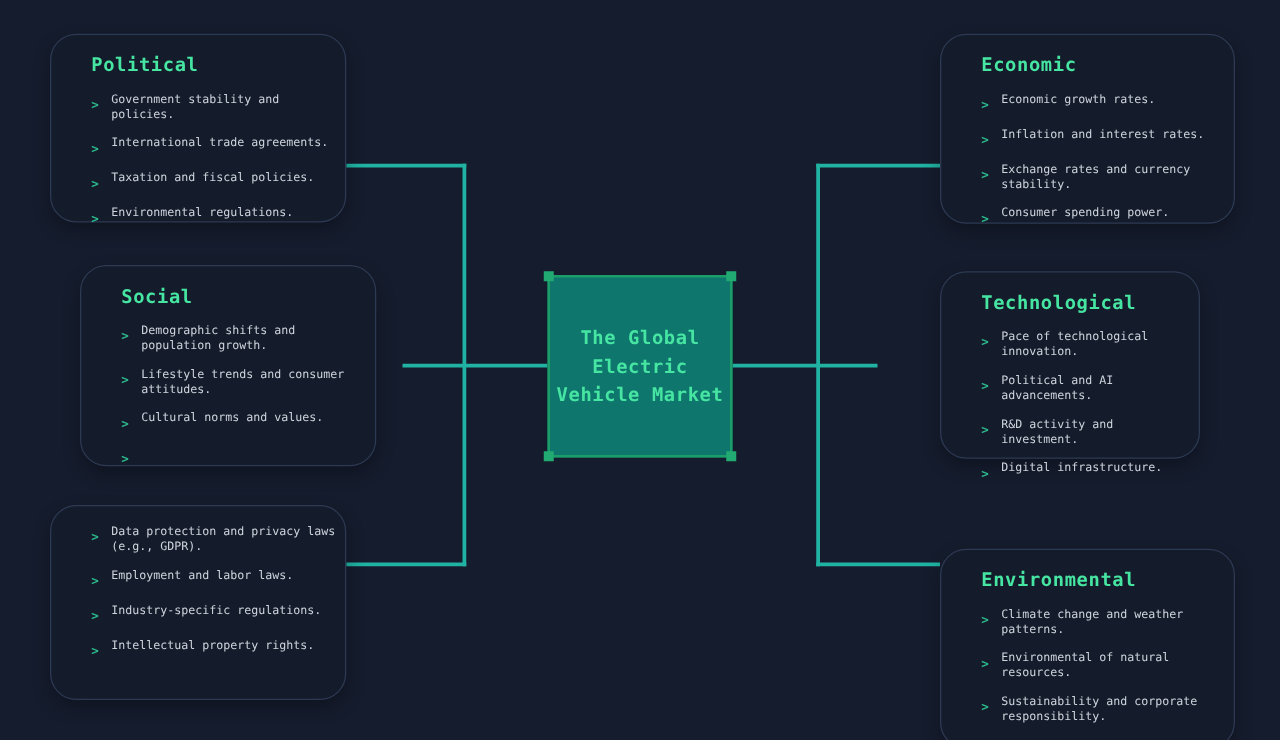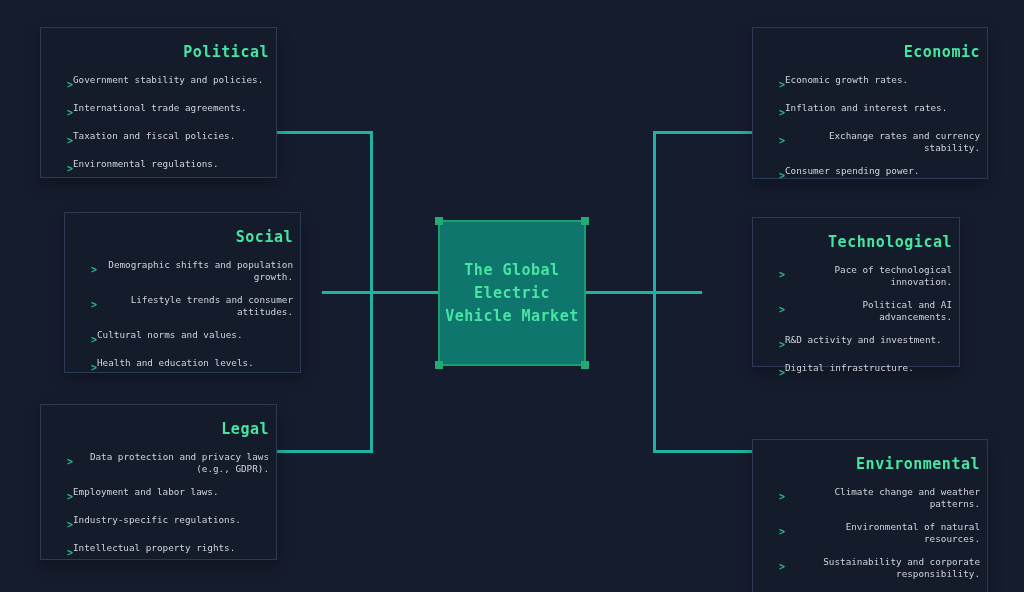--- a/index.html
+++ b/index.html
@@ -10,24 +10,23 @@
     overflow: hidden;
     font-family: "DejaVu Sans Mono", "Liberation Mono", monospace;
   }
 
   
   .node {
     position: absolute;
     box-sizing: border-box;
     background: #141b2b;
     border: 1px solid #2d3a53;
-    border-radius: 0;
-    padding: 15px 7px 8px 16px;
+    border-radius: 21px;
+    padding: 15px 7px 8px 32px;
     box-shadow: 0 6px 14px rgba(0,0,0,0.28);
-    text-align: right;
   }
   .node-title {
     margin: 0 0 13px 0;
     font-size: 15px;
     font-weight: bold;
     letter-spacing: 0.5px;
     color: #46e5a2;
   }
   .item { display: flex; margin-bottom: 11px; }
   .bullet {
@@ -120,26 +119,24 @@
   <div class="item">
     <span class="bullet">&gt;</span>
     <span class="item-text">Lifestyle trends and consumer attitudes.</span>
   </div>
   <div class="item">
     <span class="bullet">&gt;</span>
     <span class="item-text">Cultural norms and values.</span>
   </div>
   <div class="item">
     <span class="bullet">&gt;</span>
-    <span class="item-text">Health and education levels.</span>
   </div>
 </div>
 
 <div class="node" style="left:40px; top:404px; width:237px; height:156px;">
-  <h2 class="node-title">Legal</h2>
   <div class="item">
     <span class="bullet">&gt;</span>
     <span class="item-text">Data protection and privacy laws (e.g., GDPR).</span>
   </div>
   <div class="item">
     <span class="bullet">&gt;</span>
     <span class="item-text">Employment and labor laws.</span>
   </div>
   <div class="item">
     <span class="bullet">&gt;</span>

